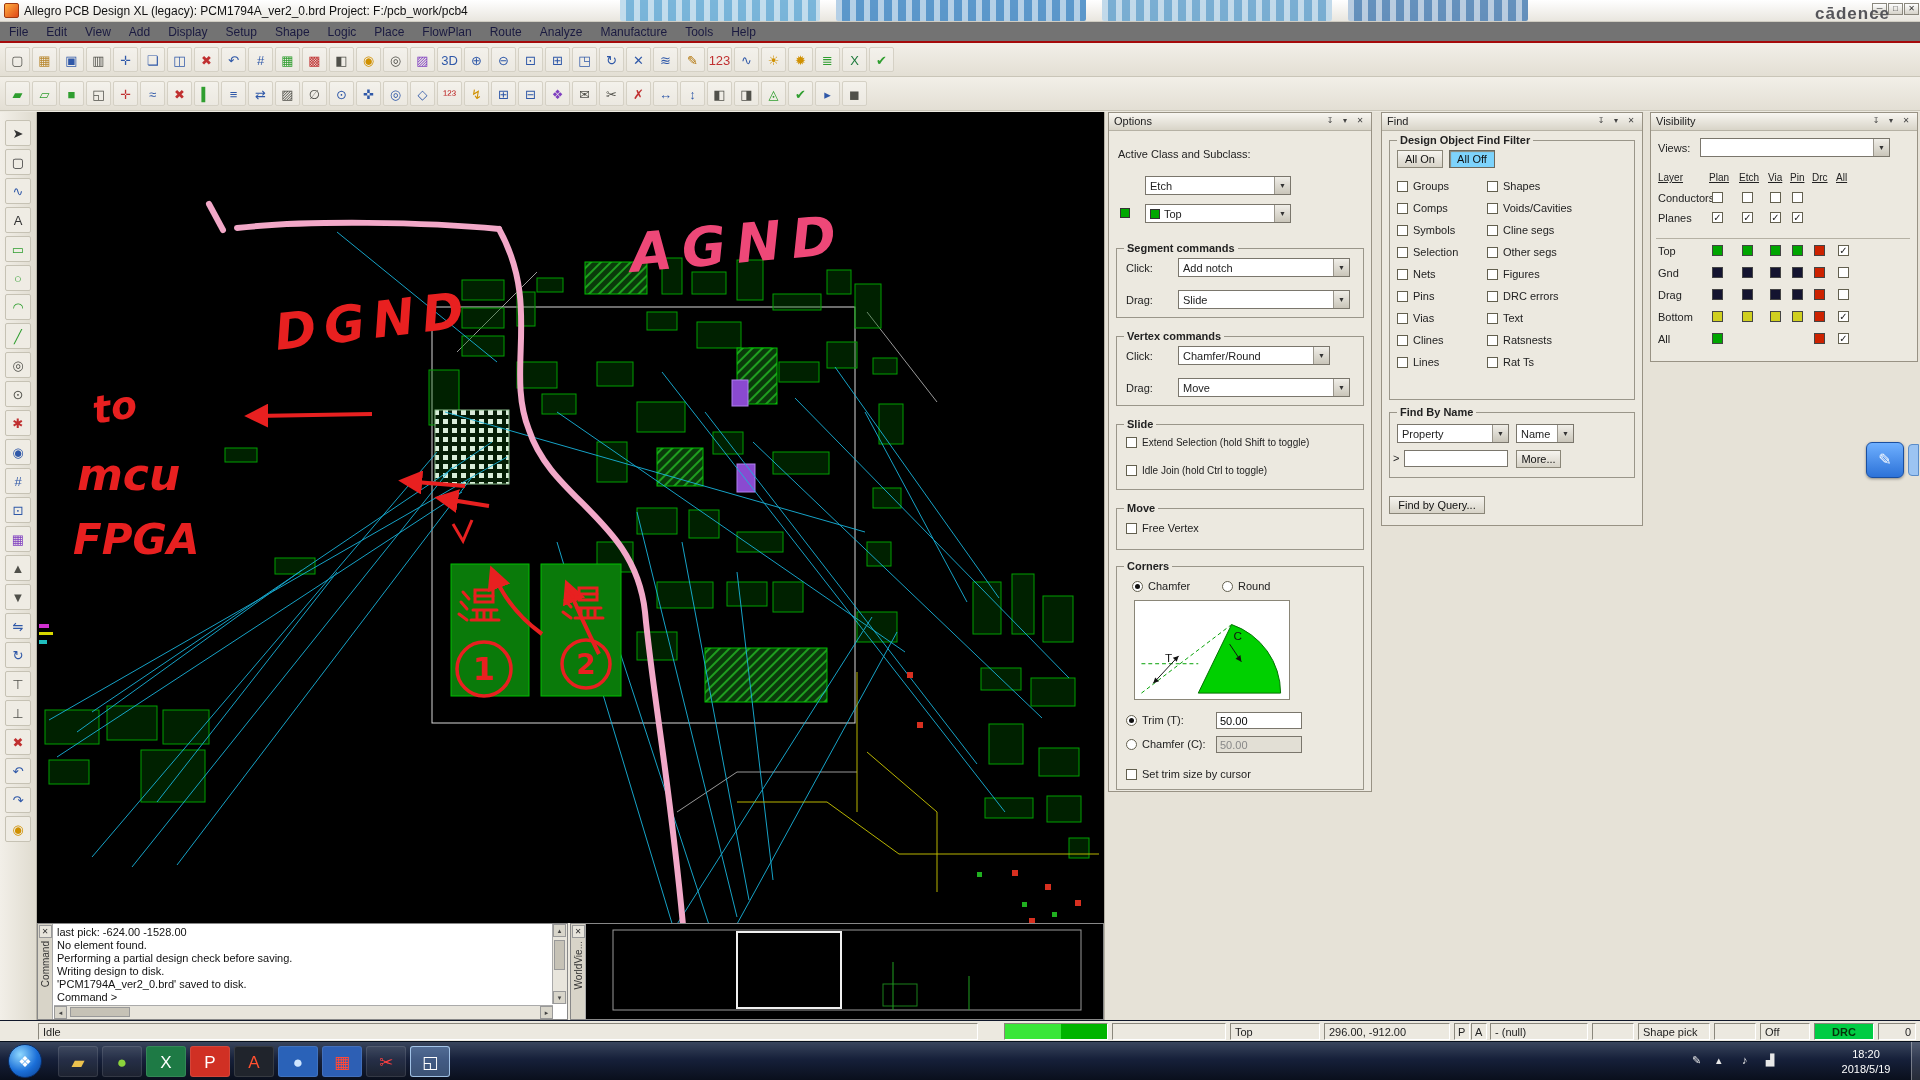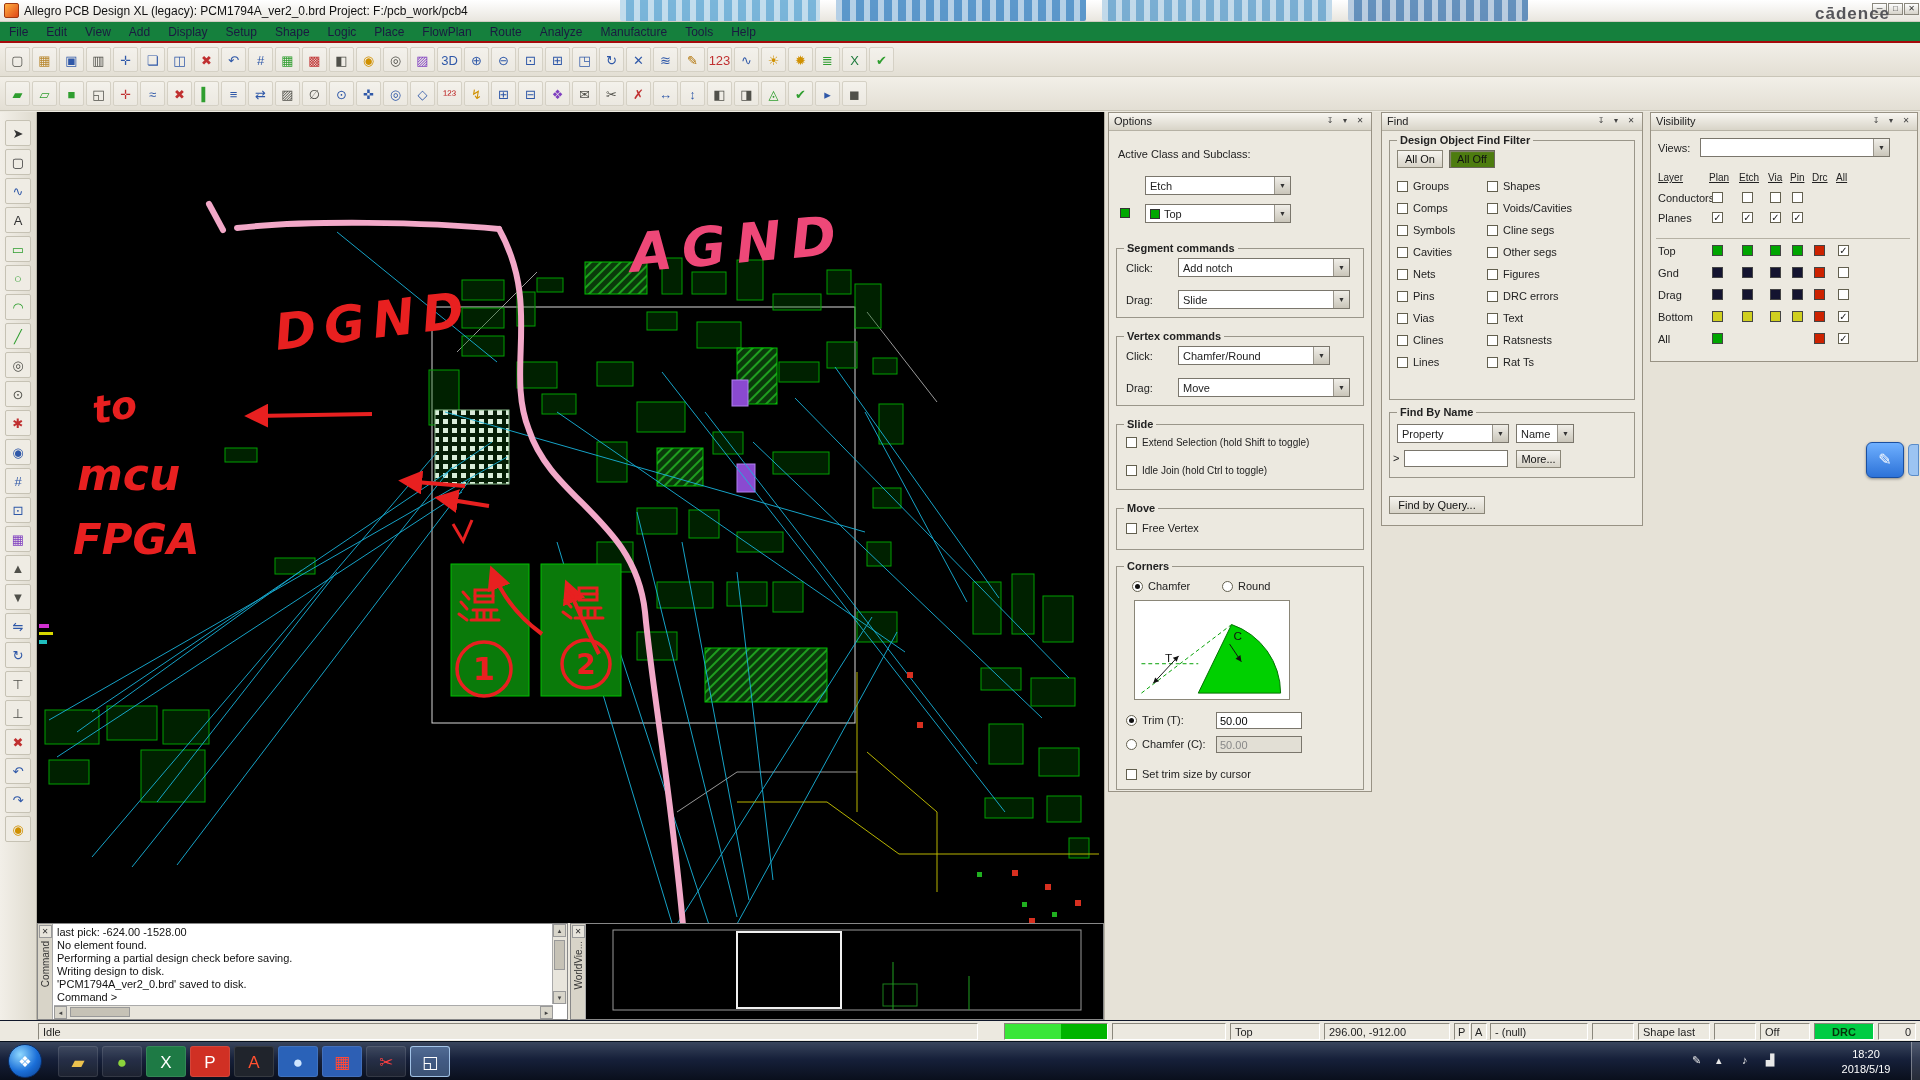--- a/index.html
+++ b/index.html
@@ -6,21 +6,21 @@
 body{font-family:"Liberation Sans","DejaVu Sans",sans-serif;font-size:11px;color:#222;background:#444;}
 #root{position:relative;width:1920px;height:1080px;overflow:hidden;background:#ece9e0;}
 .abs{position:absolute;}
 
 .titlebar{left:0;top:0;width:1920px;height:22px;background:linear-gradient(#ffffff,#e9e6df);border-bottom:1px solid #cfccc2;}
 .app-icon{left:4px;top:3px;width:15px;height:15px;background:linear-gradient(135deg,#ffb040,#e04818);border:1px solid #a03810;border-radius:2px;}
 .title-text{left:24px;top:4px;font-size:12px;color:#111;white-space:nowrap;}
 .bg-strip{top:0;height:21px;opacity:.92;border-radius:0 0 2px 2px;background-image:repeating-linear-gradient(90deg,rgba(255,255,255,.55) 0 6px,rgba(255,255,255,0) 6px 14px);}
 .winbtn{top:3px;width:15px;height:12px;border:1px solid #8a877d;background:linear-gradient(#fdfdfd,#d6d3ca);text-align:center;line-height:10px;font-size:8px;color:#333;}
 .brand{left:1815px;top:4px;font-size:17px;color:#55555a;letter-spacing:1px;font-weight:bold;}
-.menubar{left:0;top:22px;width:1920px;height:19px;background:#15803d;white-space:nowrap;}
+.menubar{left:0;top:22px;width:1920px;height:19px;background:#737373;white-space:nowrap;}
 .menu-item{display:inline-block;padding:3px 9px 0 9px;font-size:12px;color:#1a1a40;height:19px;}
 .redline{left:0;top:41px;width:1920px;height:2px;background:#a50a0a;}
 
 .toolbar{left:0;width:1920px;height:34px;background:linear-gradient(#f2efe8,#e3dfd4);border-bottom:1px solid #c9c5b8;display:flex;align-items:center;padding-left:4px;overflow:hidden;}
 .tb-icon{display:inline-block;width:25px;height:25px;line-height:25px;text-align:center;font-size:13px;margin:0 1px;border:1px solid #d5d1c5;border-radius:2px;background:rgba(255,255,255,.25);overflow:hidden;white-space:nowrap;}
 .sidebar{left:0;top:112px;width:37px;height:908px;background:linear-gradient(90deg,#f2efe8,#dfdbcf);border-right:1px solid #b8b4a8;padding-top:5px;}
 .side-icon{display:block;width:26px;height:26px;line-height:26px;margin:3px auto;text-align:center;font-size:13px;border:1px solid #c6c2b4;background:#efece4;border-radius:2px;overflow:hidden;}
 
 .canvas{left:37px;top:112px;width:1067px;height:811px;background:#000;}
 .console{left:37px;top:923px;width:531px;height:97px;background:#fff;border:1px solid #888;}
@@ -43,21 +43,21 @@
 .glabel{position:absolute;top:-7px;left:7px;background:#ece9e0;padding:0 3px;font-size:11px;color:#222;white-space:nowrap;}
 .dd{position:absolute;height:19px;background:#fff;border:1px solid #7a766c;font-size:11px;display:flex;align-items:center;padding-left:4px;white-space:nowrap;}
 .ddarrow{margin-left:auto;width:16px;align-self:stretch;background:linear-gradient(#f0eee8,#c9c5b9);border-left:1px solid #9a968c;text-align:center;font-size:7px;line-height:17px;color:#333;flex:none;}
 .swatch{display:inline-block;width:10px;height:10px;border:1px solid #333;margin-right:4px;flex:none;}
 .lbl{font-size:11px;color:#222;white-space:nowrap;}
 .small{font-size:10px;}
 .cb{position:relative;display:inline-block;width:11px;height:11px;background:#fff;border:1px solid #63604f;vertical-align:-2px;margin-right:5px;font-size:10px;line-height:9px;text-align:center;color:#000;font-weight:bold;}
 .rb{position:relative;display:inline-block;width:11px;height:11px;background:#fff;border:1px solid #63604f;border-radius:50%;vertical-align:-2px;margin-right:5px;}
 .rb.on::after{content:"";position:absolute;left:2px;top:2px;width:5px;height:5px;border-radius:50%;background:#111;}
 .btn{position:absolute;height:18px;background:linear-gradient(#f6f4ef,#d7d3c7);border:1px solid #8a8678;font-size:11px;text-align:center;color:#111;padding-top:2px;}
-.btn.pressed{background:#4d7c0f;box-shadow:inset 1px 1px 1px #8a8678;border-color:#6a675c;}
+.btn.pressed{background:#7dd3fc;box-shadow:inset 1px 1px 1px #8a8678;border-color:#6a675c;}
 .field{position:absolute;height:17px;border:1px solid #7a766c;background:#fff;font-size:11px;font-family:inherit;padding:0 3px;}
 .field:disabled{background:#e2dfd5;color:#888;}
 .collbl{position:absolute;font-size:10px;color:#222;text-decoration:underline;}
 .vswatch{position:absolute;width:11px;height:11px;border:1px solid #444;}
 .vcb{position:absolute;width:11px;height:11px;background:#fff;border:1px solid #63604f;font-size:10px;line-height:9px;text-align:center;font-weight:bold;}
 
 .statusbar{left:0;top:1020px;width:1920px;height:21px;background:#ece9e0;border-top:1px solid #0f172a;}
 .scell{position:absolute;top:2px;height:17px;border:1px solid;border-color:#8a877c #ffffff #ffffff #8a877c;font-size:11px;padding:2px 4px;color:#222;white-space:nowrap;overflow:hidden;}
 .progress{background:linear-gradient(90deg,#39e639 0 55%,#00b400 55%);}
 
@@ -532,21 +532,21 @@
   </div>
   <div class="group" style="left:1389px;top:140px;width:246px;height:260px">
     <span class="glabel">Design Object Find Filter</span>
   </div>
   <div class="btn" style="left:1397px;top:150px;width:46px">All On</div>
   <div class="btn pressed" style="left:1449px;top:150px;width:46px">All Off</div>
 
   <div class="abs" style="left:1397px;top:180px"><span class="cb"></span><span class="lbl">Groups</span></div>
   <div class="abs" style="left:1397px;top:202px"><span class="cb"></span><span class="lbl">Comps</span></div>
   <div class="abs" style="left:1397px;top:224px"><span class="cb"></span><span class="lbl">Symbols</span></div>
-  <div class="abs" style="left:1397px;top:246px"><span class="cb"></span><span class="lbl">Cavities</span></div>
+  <div class="abs" style="left:1397px;top:246px"><span class="cb"></span><span class="lbl">Selection</span></div>
   <div class="abs" style="left:1397px;top:268px"><span class="cb"></span><span class="lbl">Nets</span></div>
   <div class="abs" style="left:1397px;top:290px"><span class="cb"></span><span class="lbl">Pins</span></div>
   <div class="abs" style="left:1397px;top:312px"><span class="cb"></span><span class="lbl">Vias</span></div>
   <div class="abs" style="left:1397px;top:334px"><span class="cb"></span><span class="lbl">Clines</span></div>
   <div class="abs" style="left:1397px;top:356px"><span class="cb"></span><span class="lbl">Lines</span></div>
 
   <div class="abs" style="left:1487px;top:180px"><span class="cb"></span><span class="lbl">Shapes</span></div>
   <div class="abs" style="left:1487px;top:202px"><span class="cb"></span><span class="lbl">Voids/Cavities</span></div>
   <div class="abs" style="left:1487px;top:224px"><span class="cb"></span><span class="lbl">Cline segs</span></div>
   <div class="abs" style="left:1487px;top:246px"><span class="cb"></span><span class="lbl">Other segs</span></div>
@@ -649,21 +649,21 @@
   <div class="abs statusbar">
     <div class="scell" style="left:38px;width:940px">Idle</div>
     <div class="scell progress" style="left:1004px;width:104px;padding:0"></div>
     <div class="scell" style="left:1112px;width:114px"></div>
     <div class="scell" style="left:1230px;width:90px">Top</div>
     <div class="scell" style="left:1324px;width:126px">296.00, -912.00</div>
     <div class="scell" style="left:1454px;width:16px;padding:2px 3px">P</div>
     <div class="scell" style="left:1471px;width:16px;padding:2px 3px">A</div>
     <div class="scell" style="left:1490px;width:98px">- (null)</div>
     <div class="scell" style="left:1592px;width:42px"></div>
-    <div class="scell" style="left:1638px;width:72px">Shape last</div>
+    <div class="scell" style="left:1638px;width:72px">Shape pick</div>
     <div class="scell" style="left:1714px;width:42px"></div>
     <div class="scell" style="left:1760px;width:50px">Off</div>
     <div class="scell" style="left: 1814px; width: 60px; color: rgb(4, 50, 10); font-weight: bold; text-align: center; background: rgb(0, 204, 68);">DRC</div>
     <div class="scell" style="left:1878px;width:38px;text-align:right">0</div>
   </div>
 
   <div class="abs taskbar">
     <div class="orb">❖</div>
     <div class="tk-host">
         <span class="tb-icon" style="color: rgb(236, 194, 78);">▰</span>

